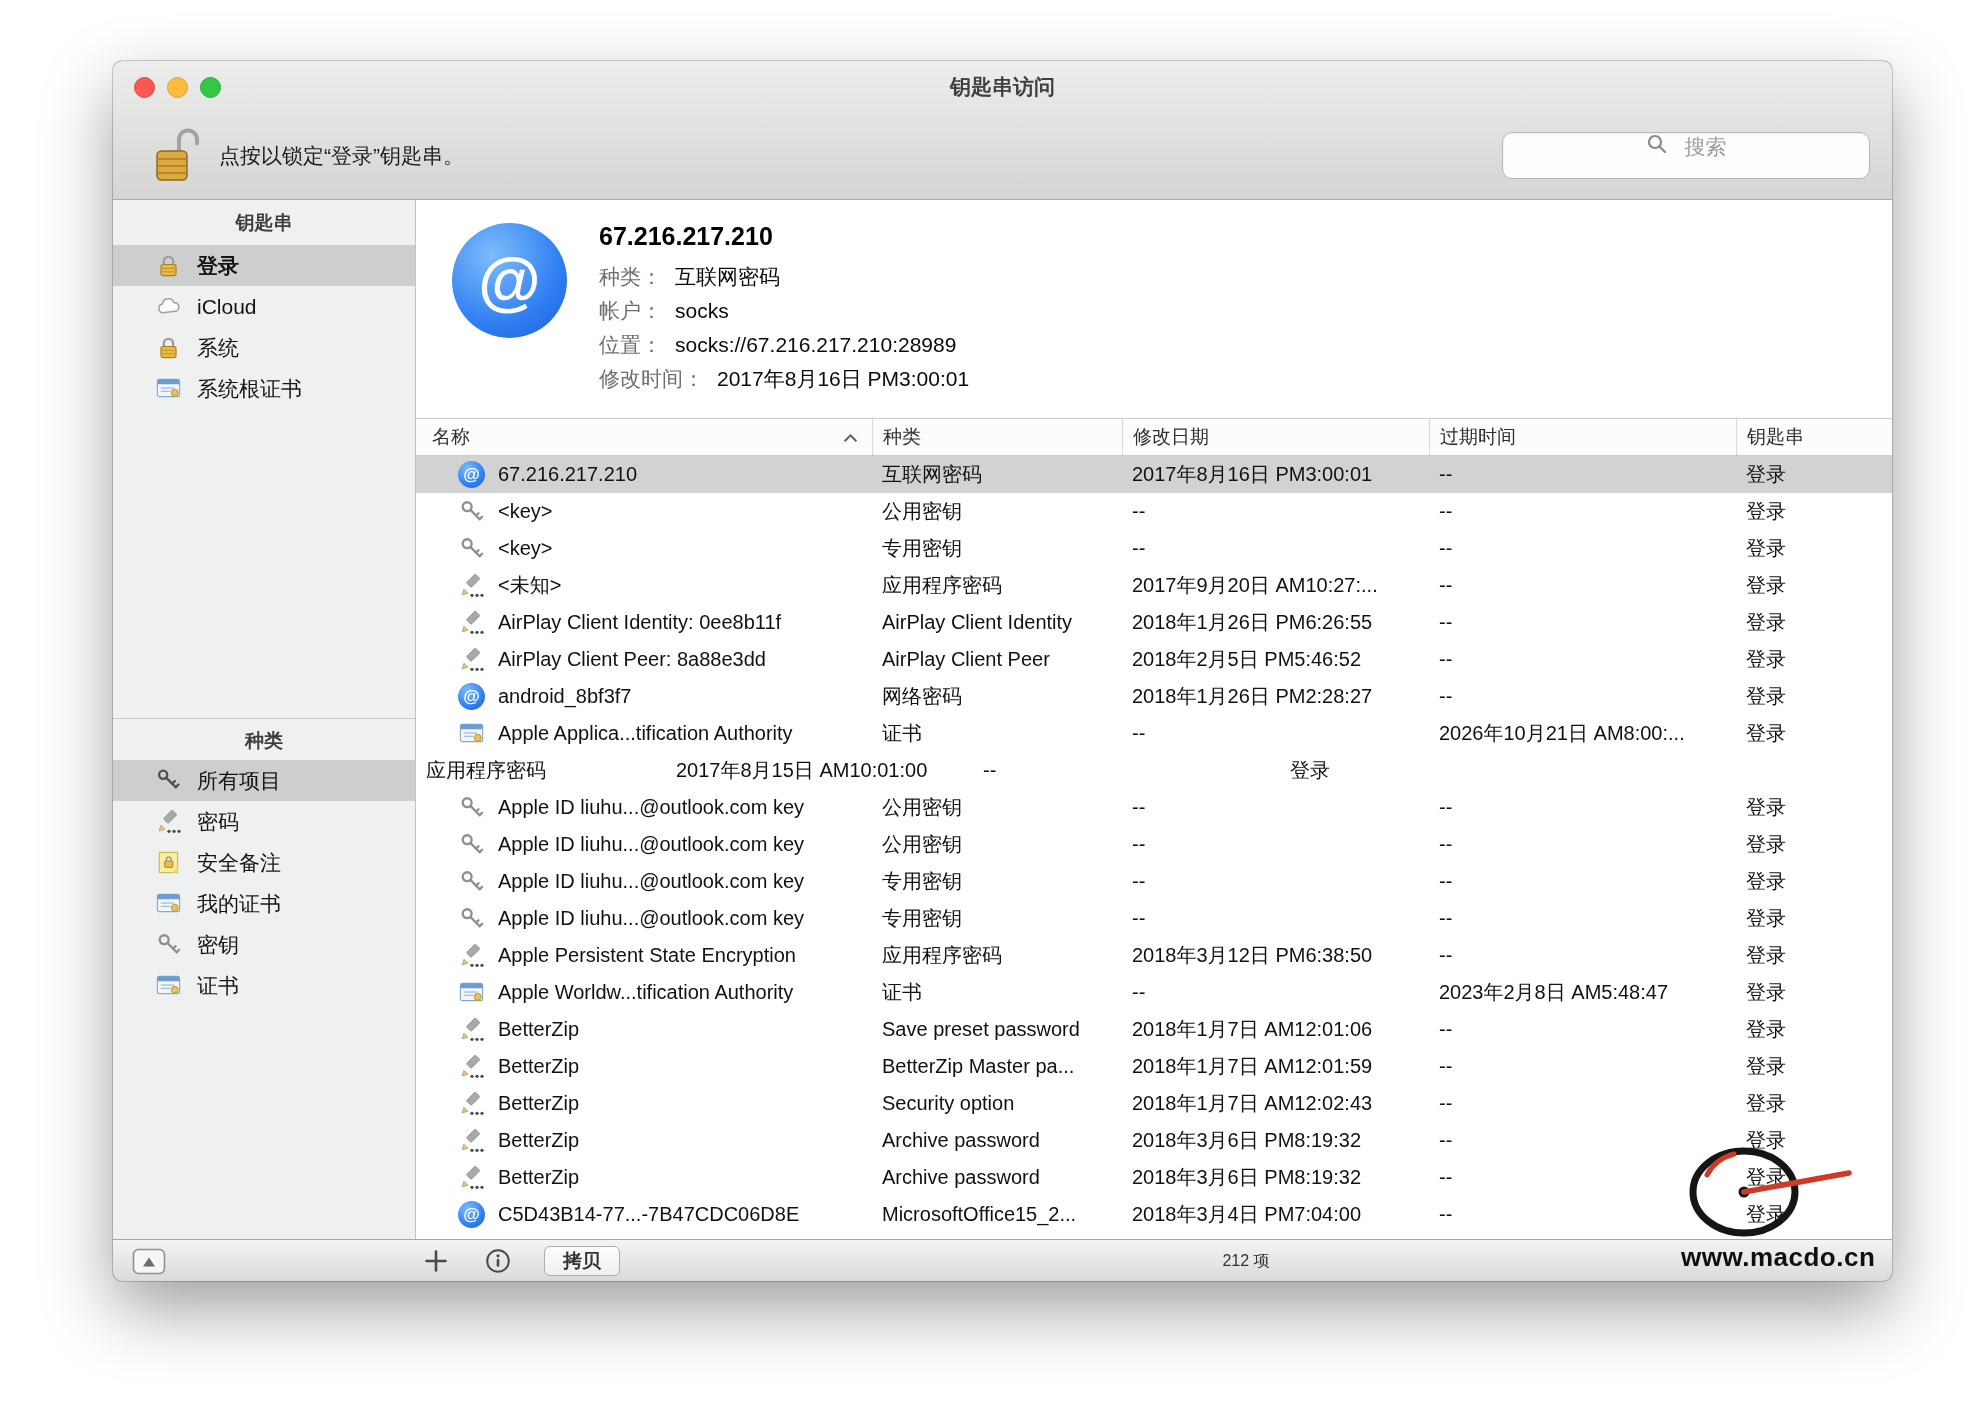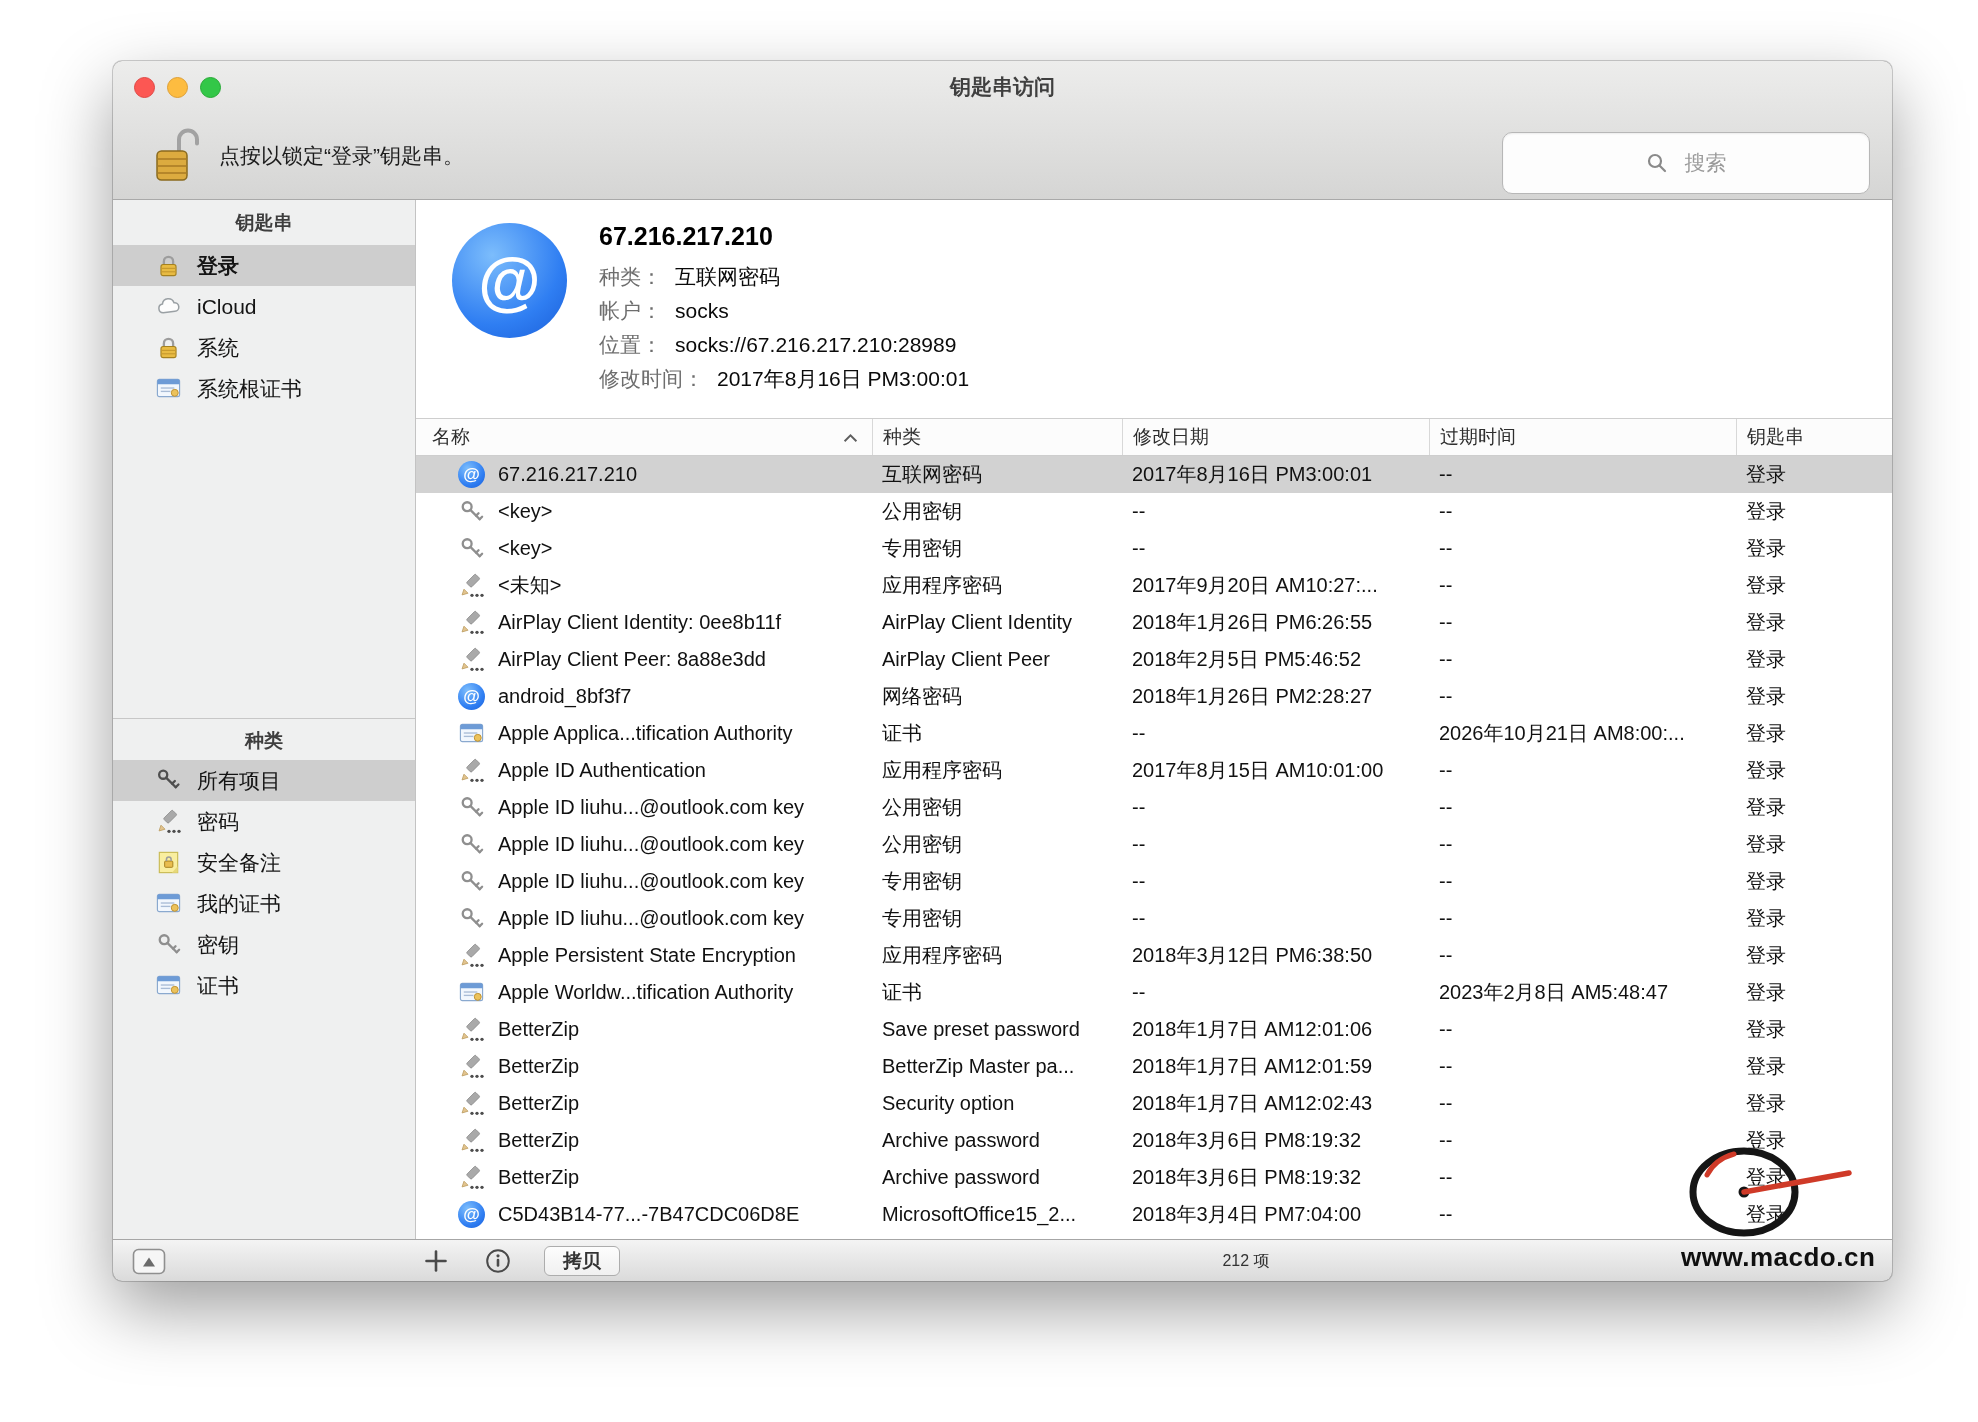--- a/index.html
+++ b/index.html
@@ -15,22 +15,22 @@
   .traffic { position:absolute; left:21px; top:0; height:52px; display:flex; align-items:center; gap:12px; }
   .tl { width:21px; height:21px; border-radius:50%; display:inline-block; }
   .tl.red    { background:#fc5753; border:1px solid #df4744; }
   .tl.yellow { background:#fdbc40; border:1px solid #de9f34; }
   .tl.green  { background:#33c748; border:1px solid #27aa35; }
   .wtitle { font-size:21px; font-weight:bold; color:#3f3f3f; }
 
   .toolbar { height:86px; position:relative; display:flex; align-items:center; padding-left:40px; }
   .big-lock { width:46px; height:62px; display:inline-flex; }
   .lock-hint { font-size:21px; color:#1c1c1c; margin-left:20px; }
-  .search { position:absolute; right:22px; top:19px; width:368px; height:62px; background:#fdfdfd;
-            border:1px solid #b7b7b7; border-radius:10px; display:flex; align-items:center; justify-content:center;
+  .search { position:absolute; right:22px; top:19px; width:368px; height:47px; background:#fdfdfd;
+            border:1px solid #b7b7b7; border-radius:10px; display:flex; align-items:flex-start; justify-content:center;
             gap:17px; box-shadow:inset 0 1px 2px rgba(0,0,0,.07); cursor:text; }
   .search .ph { font-size:21px; color:#9b9b9b; }
 
   
   .body { flex:1; display:flex; min-height:0; }
 
   .sidebar { width:303px; flex:0 0 303px; background:#eff0f0; border-right:1px solid #c3c3c3; position:relative; }
   .side-header { position:absolute; left:0; width:100%; text-align:center; font-size:19px; font-weight:bold; color:#3e3e3e; }
   #keychains-header { top:10px; }
   #keychain-list { position:absolute; top:45px; left:0; width:100%; }
@@ -422,32 +422,20 @@
                 </svg>
               </span>
               <span>Apple Applica...tification Authority</span>
             </div>
             <div class="cell c-kind">证书</div>
             <div class="cell c-mod">--</div>
             <div class="cell c-exp">2026年10月21日 AM8:00:...</div>
             <div class="cell c-kc">登录</div>
           </div>
           <div class="trow">
-            <div class="cell c-name">
-              <span class="icon row-icon">
-                <svg viewBox="0 0 28 28">
-                  <rect x="12.2" y="2.5" width="7" height="13" rx="1.2" transform="rotate(45 15.7 9)" fill="#a9a9a9" stroke="#8a8a8a" stroke-width="0.8"></rect>
-                  <path d="M6.2 17.8 L10.4 22 L4.2 23.8 Z" fill="#e3c48e" stroke="#b99a5d" stroke-width="0.8"></path>
-                  <circle cx="14.5" cy="24.2" r="1.7" fill="#4c4c4c"></circle>
-                  <circle cx="19.7" cy="24.2" r="1.7" fill="#4c4c4c"></circle>
-                  <circle cx="24.9" cy="24.2" r="1.7" fill="#4c4c4c"></circle>
-                </svg>
-              </span>
-              <span>Apple ID Authentication</span>
-            </div>
             <div class="cell c-kind">应用程序密码</div>
             <div class="cell c-mod">2017年8月15日 AM10:01:00</div>
             <div class="cell c-exp">--</div>
             <div class="cell c-kc">登录</div>
           </div>
           <div class="trow">
             <div class="cell c-name">
               <span class="icon row-icon">
                 <svg viewBox="0 0 28 28">
                   <g fill="none" stroke="#8f8f8f" stroke-width="2.4" stroke-linecap="round">

